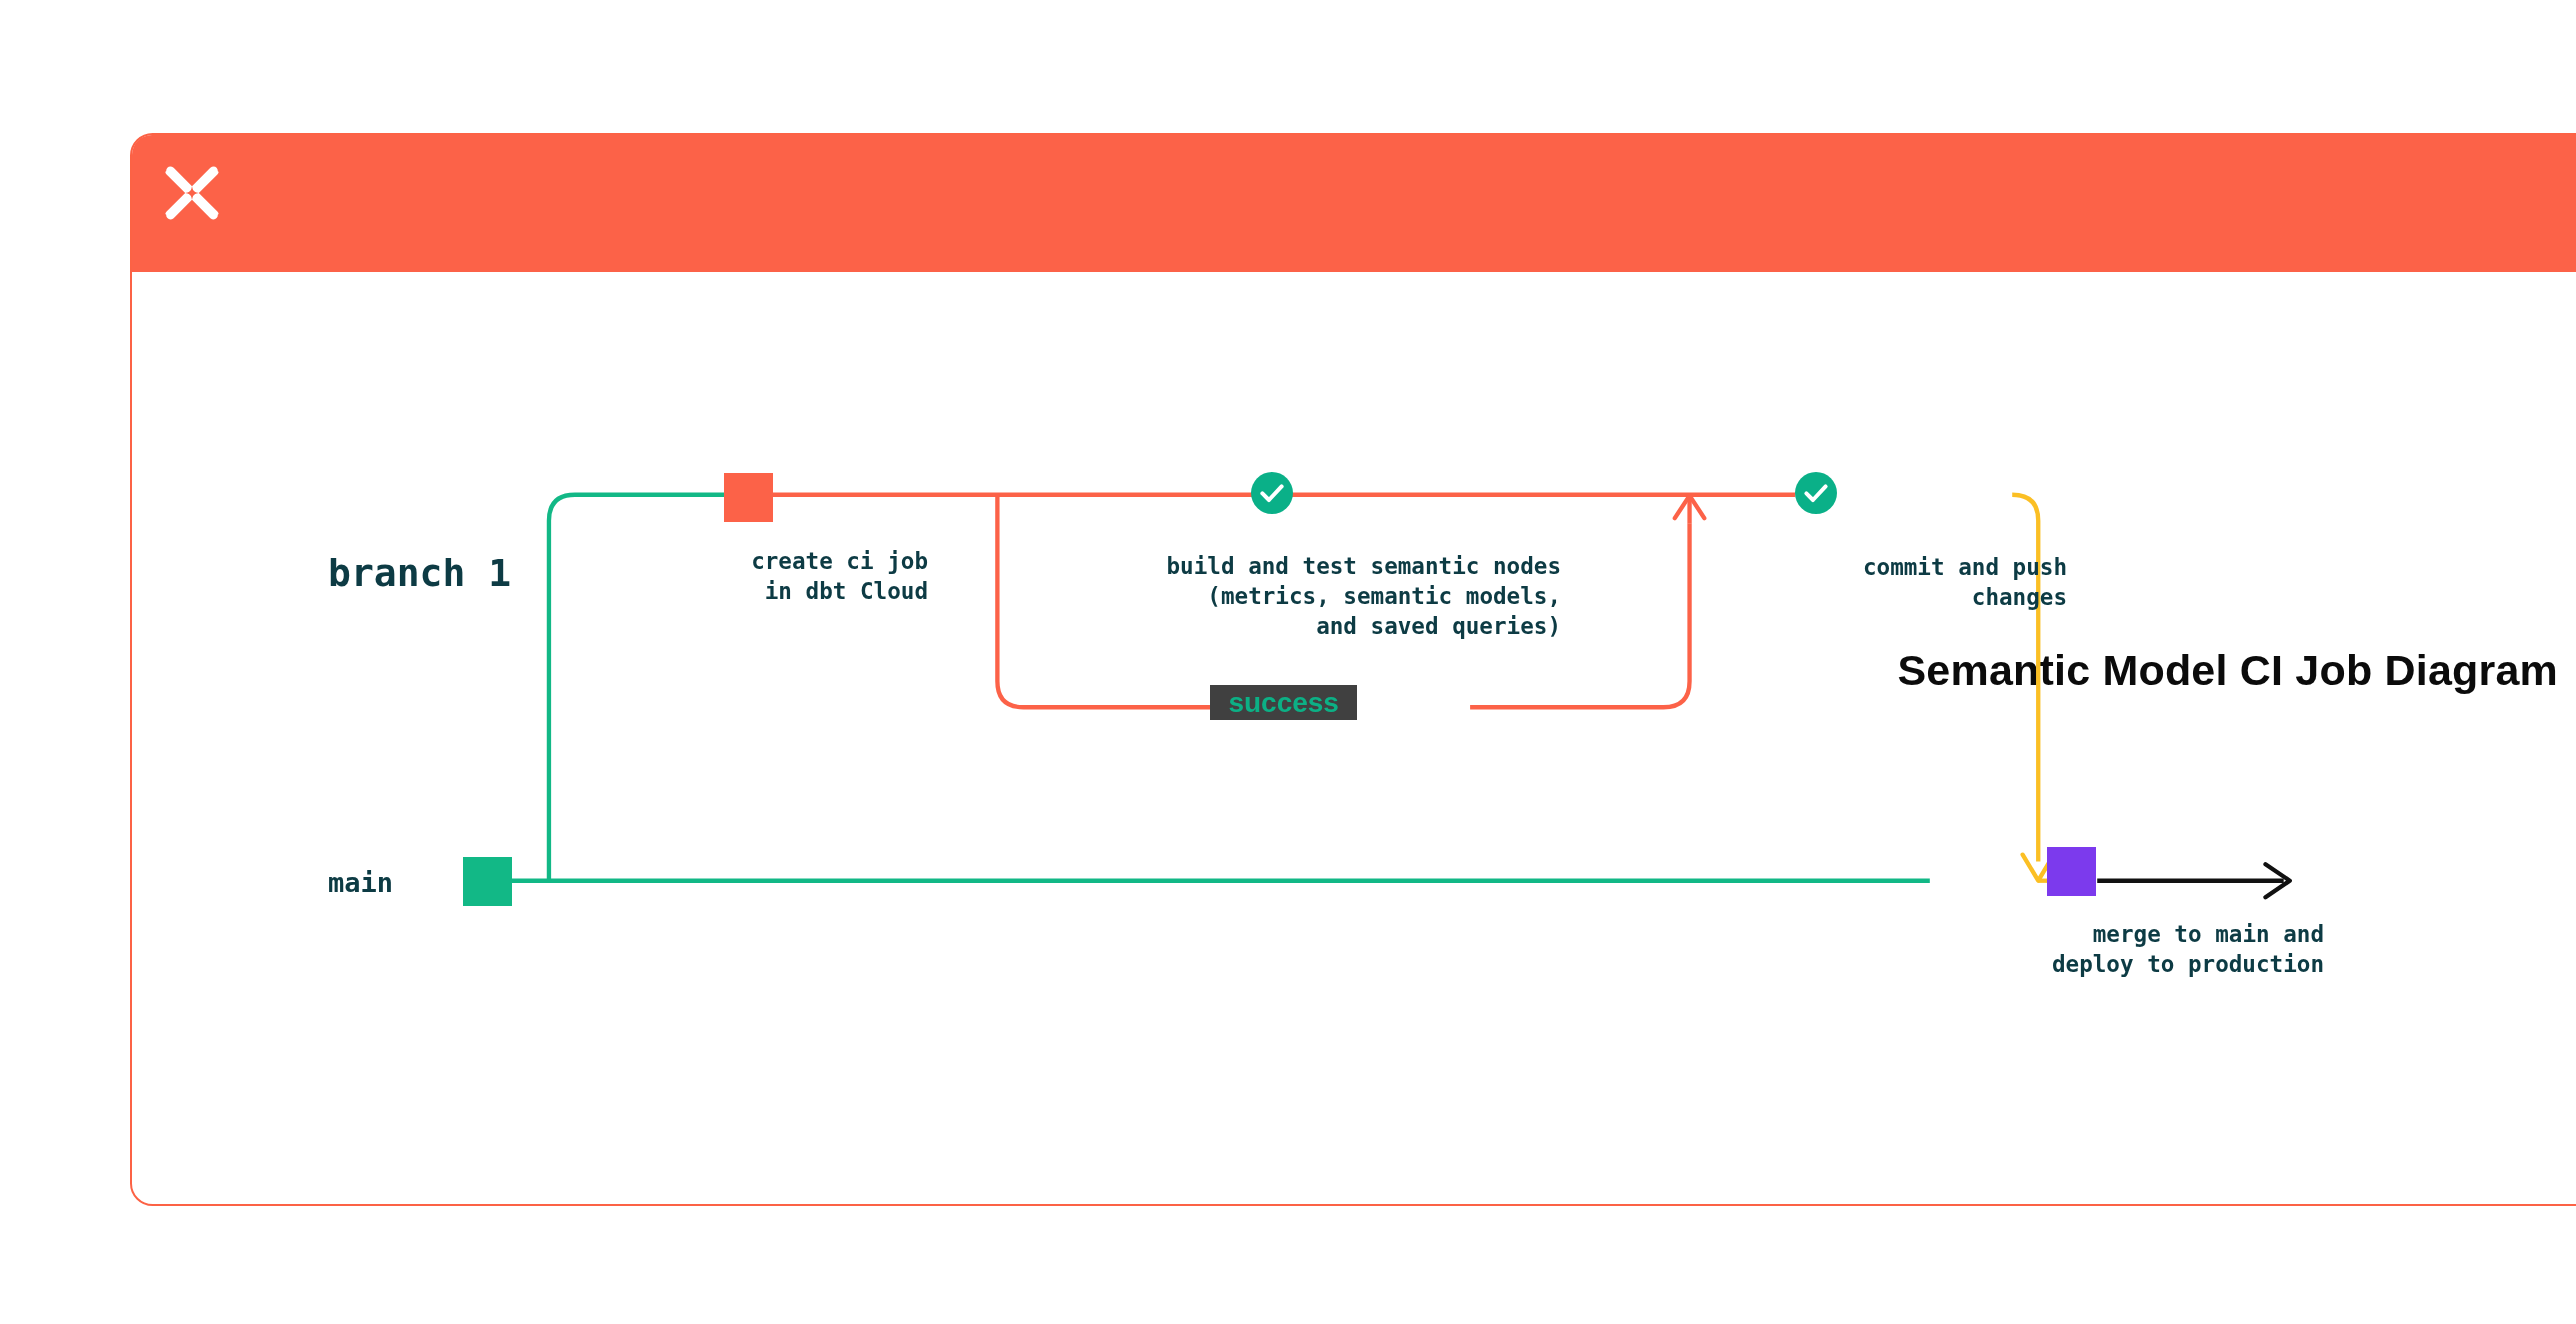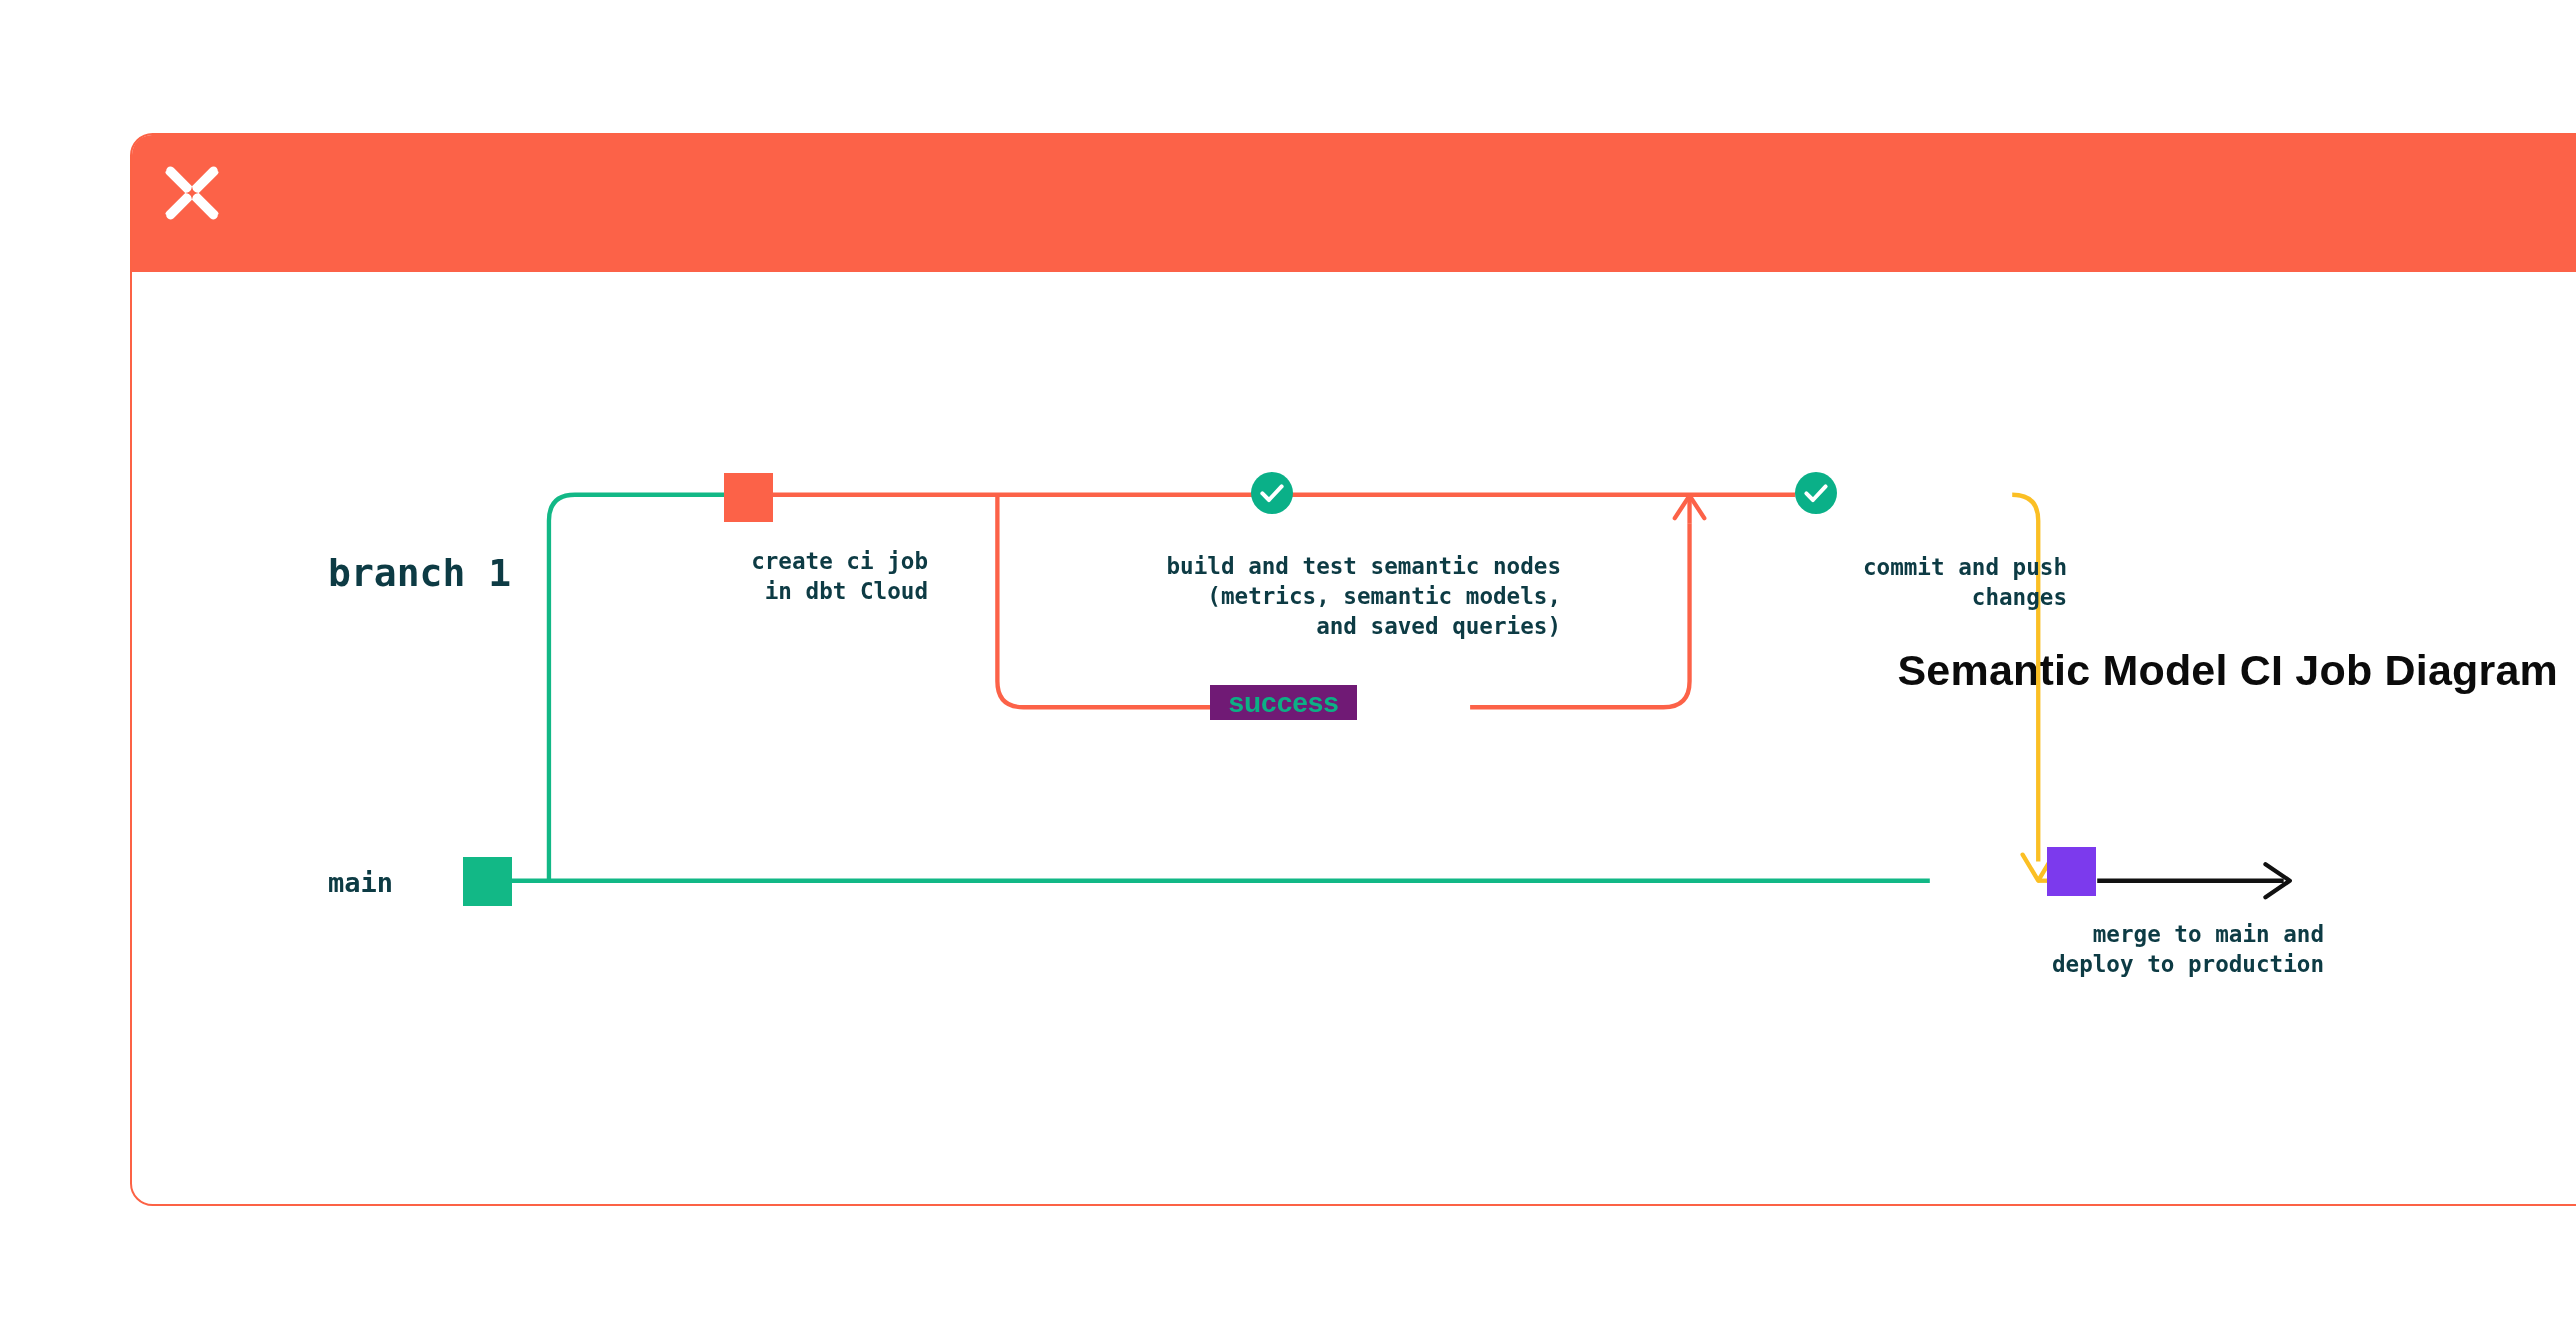--- a/index.html
+++ b/index.html
@@ -58,21 +58,21 @@
   #caption-create-ci{left:572px;top:546px;width:356px;}
   #caption-build{left:980px;top:551px;width:581px;}
   #caption-commit{left:1668px;top:546px;width:399px;margin-top:6px;}
   #caption-merge{left:1856px;top:919px;width:468px;}
 
   
   #label-success{
     position:absolute;left:1210px;top:685px;width:130px;text-align:center;
     font-family:"Liberation Sans Narrow","Liberation Sans",sans-serif;
     font-stretch:condensed;font-weight:700;font-size:28px;color:#0cb085;
-    background:#701a75;padding:1.7px 8.7px;white-space:nowrap;
+    background:#404040;padding:1.7px 8.7px;white-space:nowrap;
   }
 </style>
 </head>
 <body>
 
 <div class="canvas">
 
   <div class="panel">
 
     <div class="panel-header"></div>

